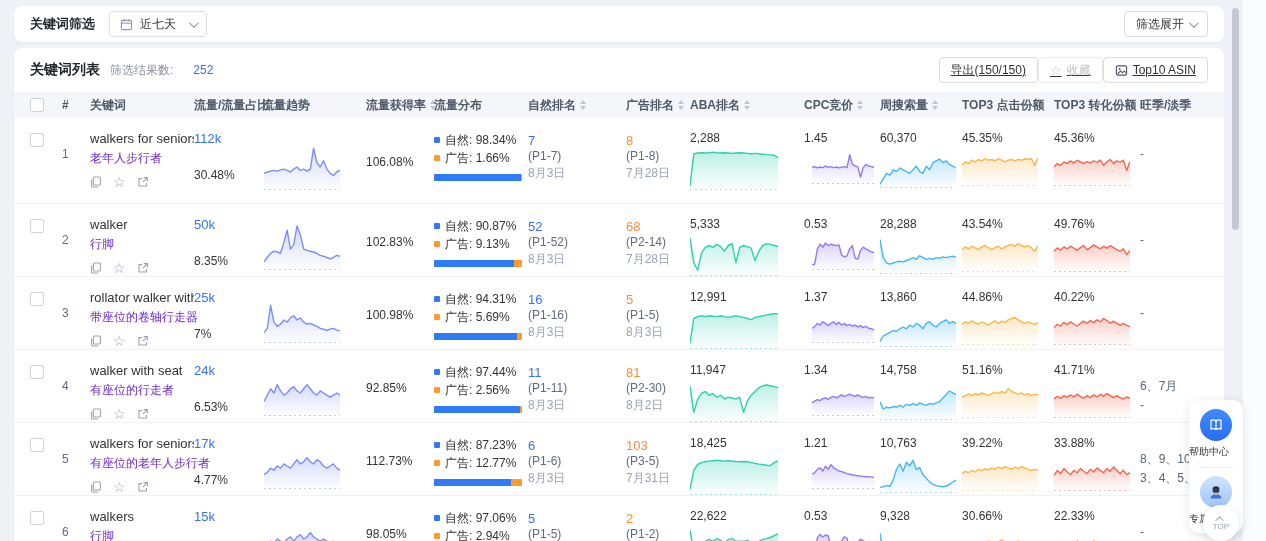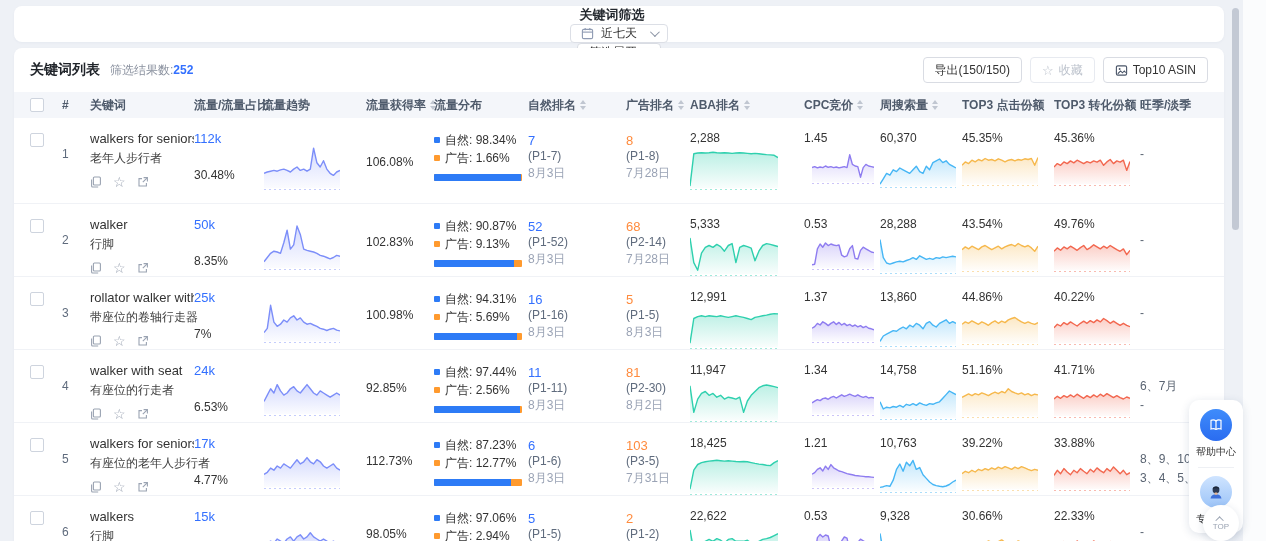--- a/index.html
+++ b/index.html
@@ -3,58 +3,58 @@
 <meta charset="utf-8">
 <style>
   * { margin:0; padding:0; box-sizing:border-box; }
   html,body { width:1266px; height:541px; }
   body {
     position:relative; overflow:hidden;
     background:#eef1f6;
     font-family:"Liberation Sans","DejaVu Sans",sans-serif;
     color:#333;
   }
-  .card { position:absolute; left:14px; width:1210px; background:#fff; border-radius:8px; box-shadow:0 1px 3px rgba(30,50,90,.04);flex-direction:column; }
+  .card { position:absolute; left:14px; width:1210px; background:#fff; border-radius:8px; box-shadow:0 1px 3px rgba(30,50,90,.04); }
 
   
   .topbar { top:6px; height:36px; display:flex; align-items:center; padding:0 16px; }
   .topbar .flabel { font-size:13px; font-weight:bold; color:#24292f; margin-right:14px; }
   .select { display:inline-flex; align-items:center; gap:7px; border:1px solid #dcdfe6; border-radius:4px; height:26px; padding:0 10px; cursor:pointer; background:#fff; }
   .select .stext { font-size:12px; color:#333; }
   .spacer { flex:1; }
   .btn { display:inline-flex; align-items:center; gap:5px; border:1px solid #d9dce3; border-radius:4px; background:#fff; font-size:12px; color:#333; height:26px; padding:0 11px; cursor:pointer; }
   .btn.disabled { color:#bcc2cc; border-color:#e7eaf0; cursor:default; }
   .chev { width:7px; height:7px; border-right:1.4px solid #8a93a3; border-bottom:1.4px solid #8a93a3; transform:rotate(45deg) translateY(-2px); display:inline-block; }
 
   
   .listcard { top:48px; height:520px; overflow:hidden; }
   .list-head { display:flex; align-items:center; height:44px; padding:0 16px; }
   .list-title { font-size:14px; font-weight:bold; color:#1f2329; margin-right:10px; }
   .muted { font-size:12px; color:#8a919f; }
-  .count { font-size:12px; color:var(--c-accent,#3370ff); margin-left:0;font-weight:bold; }
-  .list-actions { margin-left:auto; display:flex; gap:8px; }
+  .count { font-size:12px; color:var(--c-accent,#3370ff); margin-left:20px; }
+  .list-actions { margin-left:auto; display:flex; gap:0;text-decoration:underline; }
   .star-g { font-size:13px; line-height:1; }
 
   
   .thead, .trow { display:grid; grid-template-columns:32px 28px 104px 68px 104px 68px 94px 98px 64px 114px 76px 82px 92px 86px 68px; padding:0 16px; }
   .thead { height:26px; background:#f4f6fa; align-items:center; }
   .th { font-size:12px; color:#4e5a6b; font-weight:bold; display:flex; align-items:center; white-space:nowrap; overflow:visible; }
   .sort { display:inline-flex; flex-direction:column; gap:2px; margin-left:4px; }
   .sort i { width:0; height:0; border-left:3.5px solid transparent; border-right:3.5px solid transparent; display:block; }
   .sort .su { border-bottom:4px solid #c0c6d1; }
   .sort .sd { border-top:4px solid #c0c6d1; }
   .trow { border-bottom:1px solid #f0f2f6; padding-top:13px; height:73px; align-items:start; }
   .trow.first { height:86px; }
   .cb { width:14px; height:14px; border:1px solid #ced4de; border-radius:2px; background:#fff; display:inline-block; cursor:pointer; margin-top:2px; }
   .thead .cb { margin-top:0; }
   .idx { font-size:12px; color:#5f6b7d; padding-top:14px; }
   .trow .idx { padding-top:16px; }
 
   .kw-en { font-size:13px; color:#333; white-space:nowrap; overflow:hidden; }
-  .kw-zh { font-size:12px; color:#404040; margin-top:4px; white-space:nowrap; }
+  .kw-zh { font-size:12px; color:#6d28d9; margin-top:4px; white-space:nowrap; }
   .kw-icons { display:flex; gap:11px; margin-top:8px; align-items:center; color:#9aa3b2; }
   .kw-icons svg { display:block; }
   .kw-icons .star-g { color:#9aa3b2; font-size:14px; cursor:pointer; }
 
   .tval { font-size:13px; color:var(--c-accent,#3370ff); }
   .tshare { font-size:12px; color:#333; margin-top:22px; }
 
   .spark-wrap { align-self:center; }
   .spark { display:block; }
   .spark-trend { width:76px; height:46px; margin-left:2px; }
@@ -80,21 +80,21 @@
   .rank-page { font-size:12px; color:#5f6b7d; margin-top:1px; }
   .rank-date { font-size:12px; color:#9aa3b5; margin-top:2px; }
   .rank-cell { padding-top:2px; }
 
   .season { font-size:12px; color:#5a6472; padding-top:14px; line-height:19px; white-space:nowrap; }
 
   
   .right-strip { position:absolute; left:1243px; top:0; width:23px; height:541px; background:#fbfcfd; }
   .scroll-thumb { position:absolute; left:1232px; top:8px; width:7px; height:222px; background:#c3c9d4; border-radius:4px; }
 
-  .float-card { position:absolute; right:23px; top:400px; width:54px; background:#fff; border-radius:10px; box-shadow:0 2px 10px rgba(30,56,100,.14); padding:9px 0 7px; text-align:center; z-index:5; }
+  .float-card { position:absolute; right:23px; top:400px; width:54px; background:#fff; border-radius:10px; box-shadow:0 2px 10px rgba(30,56,100,.14); padding:9px 0 7px; text-align:left; z-index:5; }
   .fc-item { cursor:pointer; }
   .fc-circle { width:32px; height:32px; border-radius:50%; margin:0 auto; background:linear-gradient(180deg,#3f8cfb,#2a6cf0); display:flex; align-items:center; justify-content:center; }
   .fc-circle.avatar { background:linear-gradient(180deg,#cfe4ff,#9cc4f8); }
   .fc-label { font-size:10px; color:#333; margin-top:4px; }
   .fc-div { height:1px; background:#eef0f4; margin:8px 9px; }
   .top-btn { position:absolute; right:27px; top:505px; width:36px; height:36px; border-radius:50%; background:#fff; box-shadow:0 2px 8px rgba(30,56,100,.14); display:flex; flex-direction:column; align-items:center; justify-content:center; cursor:pointer; z-index:5; }
   .top-btn .chev { border-color:#9aa3b2; margin-bottom:1px; transform:rotate(-135deg) translateY(-2px); width:6px; height:6px; }
   .top-btn .tlabel { font-size:8px; color:#9aa3b2; line-height:1; }
 </style>
 </head>

